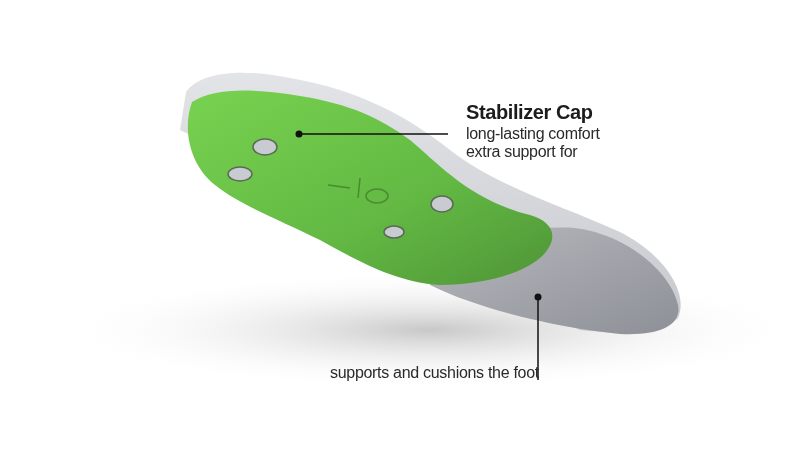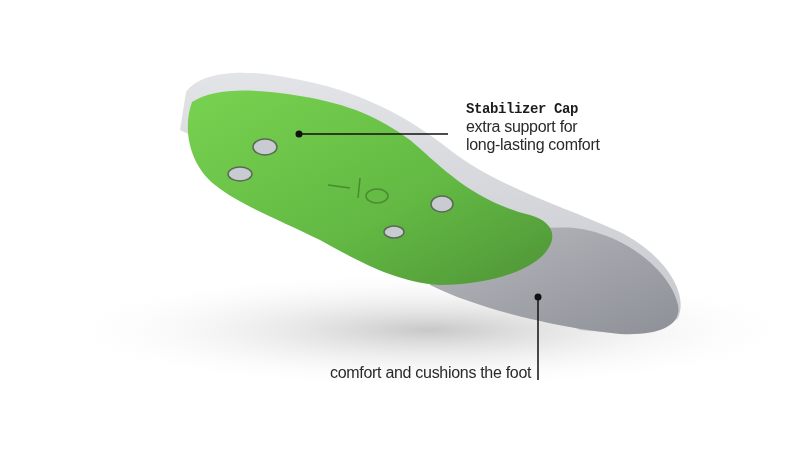--- a/index.html
+++ b/index.html
@@ -1,19 +1,19 @@
 <!DOCTYPE html>
 <html><head>
   <meta charset="utf-8">
   <style>
     html, body { margin:0; padding:0; }
     body { width:800px; height:449px; background:#ffffff; overflow:hidden; position:relative; font-family:"Liberation Sans", sans-serif; }
     .stage { position:absolute; left:0; top:0; width:800px; height:449px; }
     .label { position:absolute; color:#1c1c1c; line-height:1.18; }
-    .label .title { font-weight:bold; font-size:14px; letter-spacing:-0.4px; display:block;font-family:Liberation Mono, monospace; }
+    .label .title { font-weight:bold; font-size:20px; letter-spacing:-0.4px; display:block; }
     .label .sub { font-size:16px; letter-spacing:-0.3px; display:block; color:#2a2a2a; }
     #cap-label { left:466px; top:101px; }
     #foam-label { left:330px; top:364px; }
   </style>
 </head>
 <body>
 
 <div class="stage">
   <svg width="800" height="449" viewBox="0 0 800 449">
     <defs>
@@ -61,19 +61,19 @@
       <line x1="299" y1="134" x2="448" y2="134"></line>
       <line x1="538" y1="297" x2="538" y2="380"></line>
     </g>
     <circle cx="299" cy="134" r="3.5" fill="#111"></circle>
     <circle cx="538" cy="297" r="3.5" fill="#111"></circle>
   </svg>
 </div>
 
 <div class="label" id="cap-label">
   <span class="title">Stabilizer Cap</span>
+  <span class="sub">long-lasting comfort</span>
   <span class="sub">extra support for</span>
-  <span class="sub">long-lasting comfort</span>
 </div>
 
 <div class="label" id="foam-label">
-  <span class="sub">comfort and cushions the foot</span>
+  <span class="sub">supports and cushions the foot</span>
 </div>
 
 </body></html>

